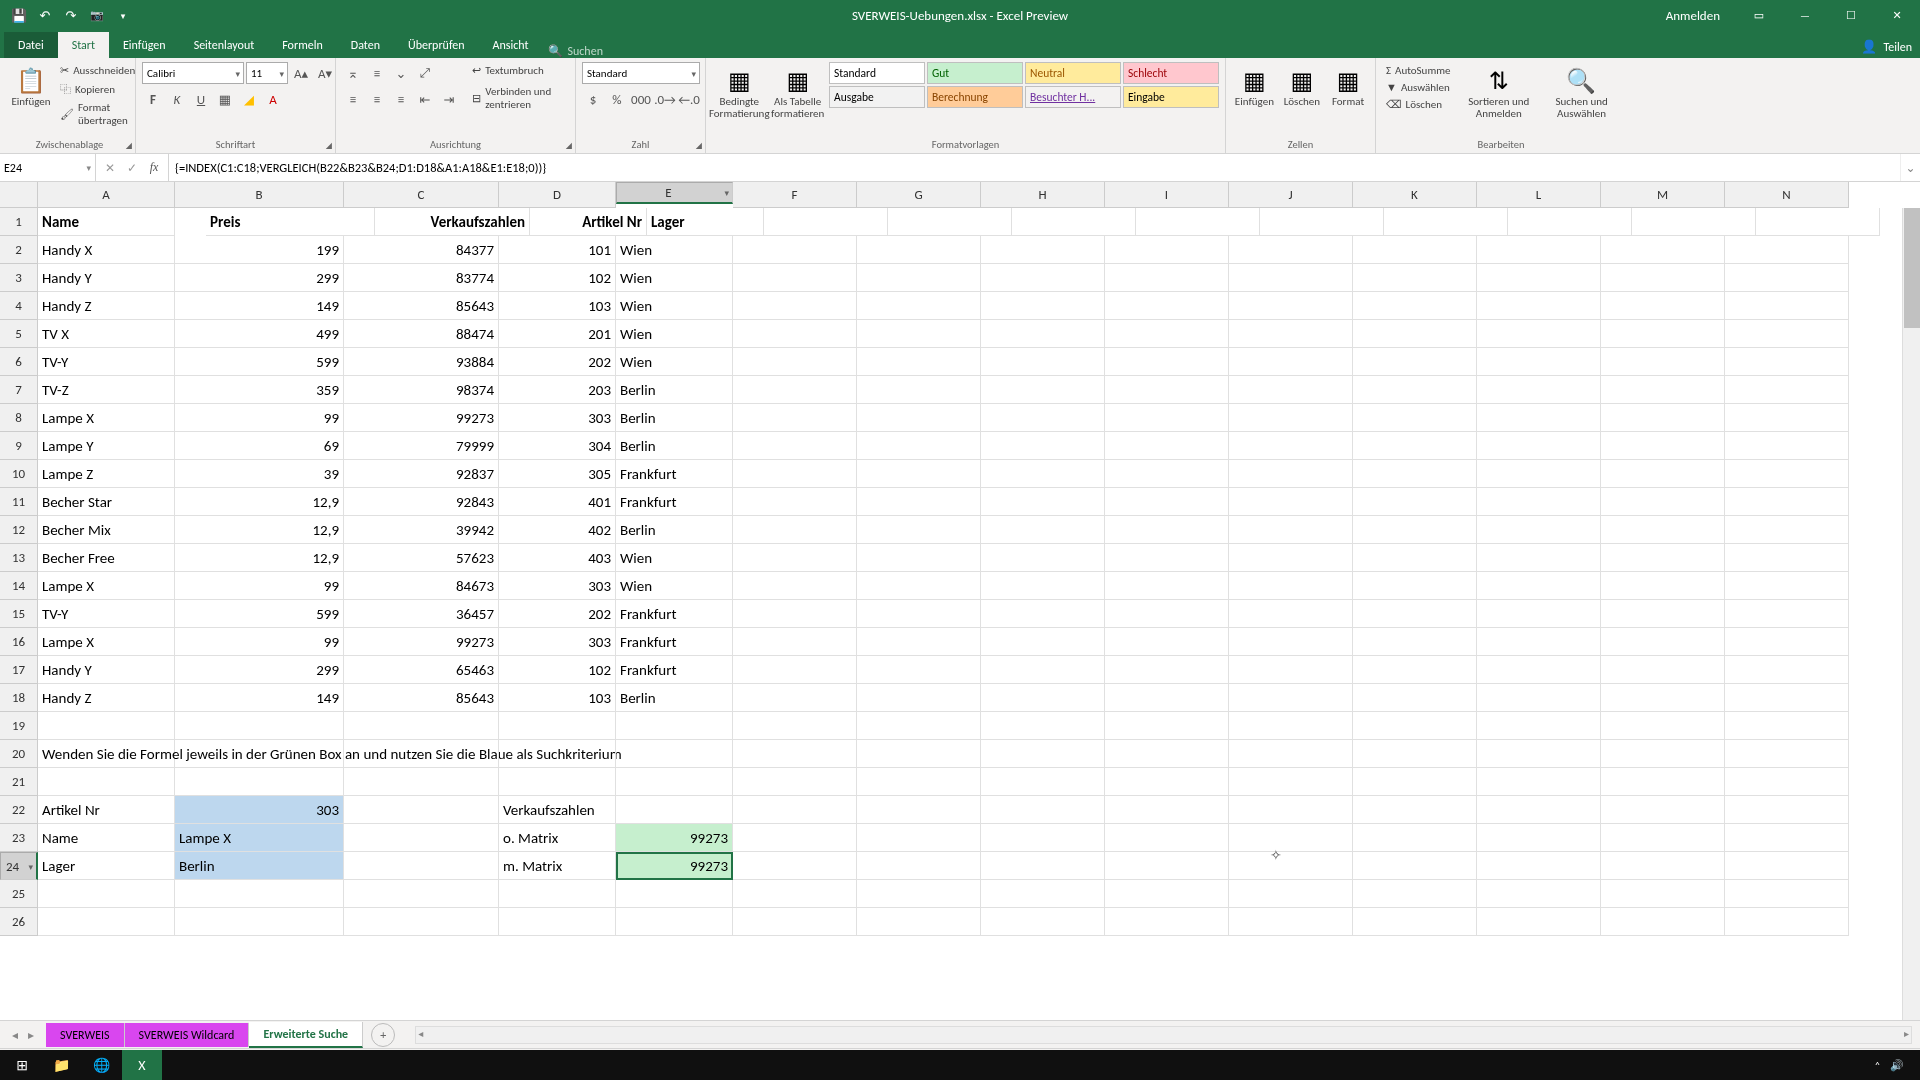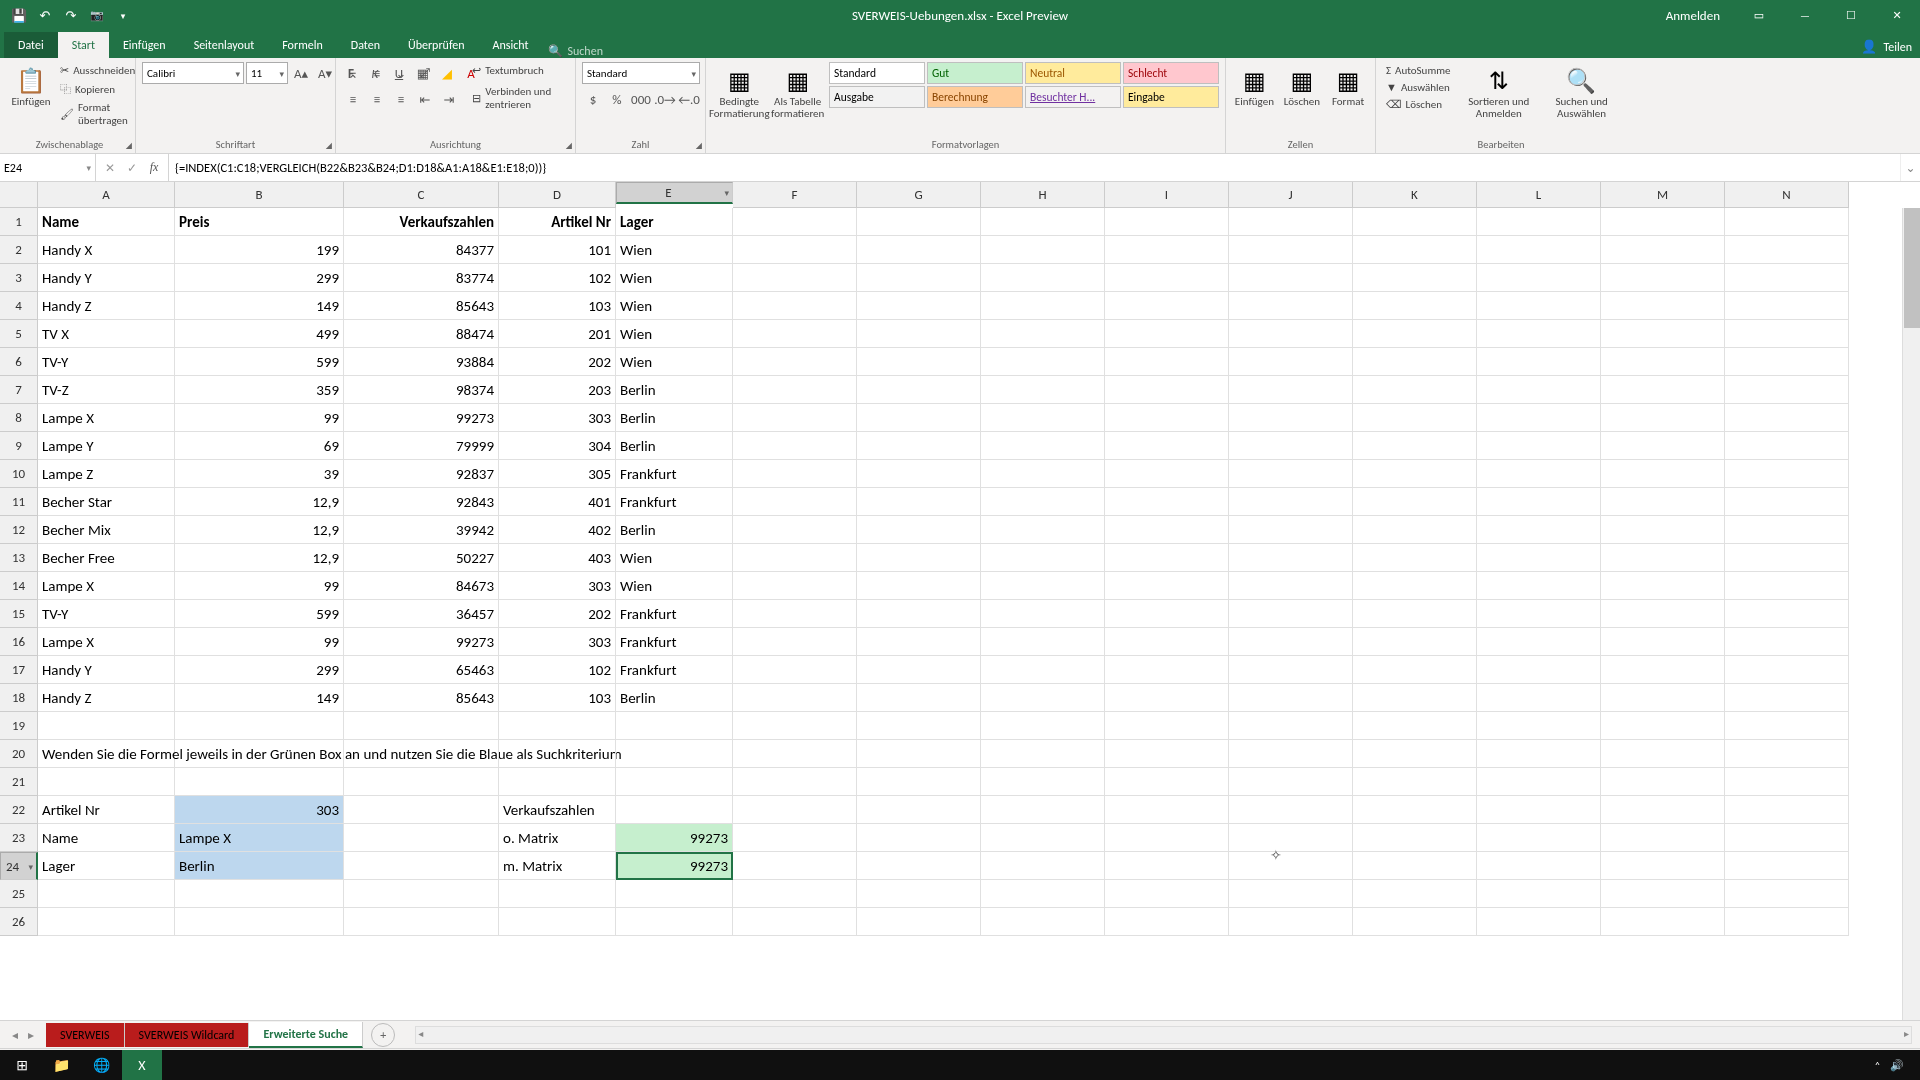--- a/index.html
+++ b/index.html
@@ -66,21 +66,21 @@
 .green-fill { background:#c6efce; }
 .blue-fill { background:#bdd7ee; }
 .active-cell { border:2px solid #217346 !important; padding:0 3px; }
 .scroll-v { position:absolute; right:0; top:26px; bottom:0; width:18px; background:#f0f0f0; border-left:1px solid #ddd; }
 .scroll-thumb-v { position:absolute; top:0; width:16px; left:1px; height:120px; background:#c1c1c1; }
 
 
 .sheet-bar { position:absolute; bottom:32px; left:0; right:0; height:28px; background:#f3f2f1; border-top:1px solid #d4d4d4; display:flex; align-items:center; }
 .snav { display:flex; gap:2px; padding:0 8px; color:#888; }
 .snav span { width:14px; text-align:center; }
-.stab { padding:5px 14px; font-size:12px; border-right:1px solid #ccc; background:#b91c1c; cursor:pointer; }
+.stab { padding:5px 14px; font-size:12px; border-right:1px solid #ccc; background:#d946ef; cursor:pointer; }
 .stab.active { background:#fff; border-bottom:2px solid #217346; color:#217346; font-weight:600; }
 .sadd { width:24px; height:24px; border:1px solid #bbb; border-radius:50%; display:flex; align-items:center; justify-content:center; margin-left:8px; color:#666; }
 .hscroll { flex:1; margin:0 8px 0 20px; height:18px; background:#f0f0f0; border:1px solid #ddd; position:relative; }
 .hscroll::before,.hscroll::after { content:"◂"; position:absolute; left:2px; top:0; font-size:10px; color:#888; }
 .hscroll::after { content:"▸"; left:auto; right:2px; }
 
 
 .status { position:absolute; bottom:0; left:0; right:0; height:32px; background:#f3f2f1; border-top:1px solid #d4d4d4; display:flex; align-items:center; justify-content:space-between; padding:0 8px; font-size:11px; color:#555; }
 .view-btns { display:flex; gap:2px; }
 .view-btn { width:26px; height:20px; border:1px solid #ccc; display:flex; align-items:center; justify-content:center; font-size:10px; }
@@ -155,21 +155,21 @@
             <span>🖌</span>
             <span>Format übertragen</span>
           </div>
       </div>
     </div>
     <div class="rgroup-label">Zwischenablage</div>
     <span class="dialog-launcher">◢</span>
   </div>
 
   <div class="rgroup" style="width:200px;">
-    <div class="rgroup-body" style="flex-direction:row;gap:4px;">
+    <div class="rgroup-body" style="flex-direction:column;gap:4px;">
       <div class="hrow">
         <div class="sel" style="width:102px;">Calibri</div>
         <div class="sel" style="width:42px;">11</div>
         <span class="mini">A▴</span>
         <span class="mini">A▾</span>
       </div>
       <div class="hrow">
         <span class="mini" style="font-weight:bold;">F</span>
         <span class="mini" style="font-style:italic;">K</span>
         <span class="mini" style="text-decoration:underline;">U</span>
@@ -353,21 +353,21 @@
       <div class="rowhdr">21</div>
       <div class="rowhdr">22</div>
       <div class="rowhdr">23</div>
       <div class="rowhdr sel">24</div>
       <div class="rowhdr">25</div>
       <div class="rowhdr">26</div>
     </div>
   <div class="cells" id="cells">
       <div class="row">
         <div class="cell bold" style="width: 137px;">Name</div>
-        <div class="cell bold" style="width: 169px;">Preis</div>
+        <div class="cell bold" style="width: 169px; margin-left: 31px;">Preis</div>
         <div class="cell bold r" style="width: 155px;">Verkaufszahlen</div>
         <div class="cell bold r" style="width: 117px;">Artikel Nr</div>
         <div class="cell bold" style="width: 117px;">Lager</div>
         <div class="cell" style="width: 124px;"></div>
         <div class="cell" style="width: 124px;"></div>
         <div class="cell" style="width: 124px;"></div>
         <div class="cell" style="width: 124px;"></div>
         <div class="cell" style="width: 124px;"></div>
         <div class="cell" style="width: 124px;"></div>
         <div class="cell" style="width: 124px;"></div>
@@ -546,21 +546,21 @@
         <div class="cell" style="width: 124px;"></div>
         <div class="cell" style="width: 124px;"></div>
         <div class="cell" style="width: 124px;"></div>
         <div class="cell" style="width: 124px;"></div>
         <div class="cell" style="width: 124px;"></div>
         <div class="cell" style="width: 124px;"></div>
       </div>
       <div class="row">
         <div class="cell" style="width: 137px;">Becher Free</div>
         <div class="cell r" style="width: 169px;">12,9</div>
-        <div class="cell r" style="width: 155px;">50227</div>
+        <div class="cell r" style="width: 155px;">57623</div>
         <div class="cell r" style="width: 117px;">403</div>
         <div class="cell" style="width: 117px;">Wien</div>
         <div class="cell" style="width: 124px;"></div>
         <div class="cell" style="width: 124px;"></div>
         <div class="cell" style="width: 124px;"></div>
         <div class="cell" style="width: 124px;"></div>
         <div class="cell" style="width: 124px;"></div>
         <div class="cell" style="width: 124px;"></div>
         <div class="cell" style="width: 124px;"></div>
         <div class="cell" style="width: 124px;"></div>

